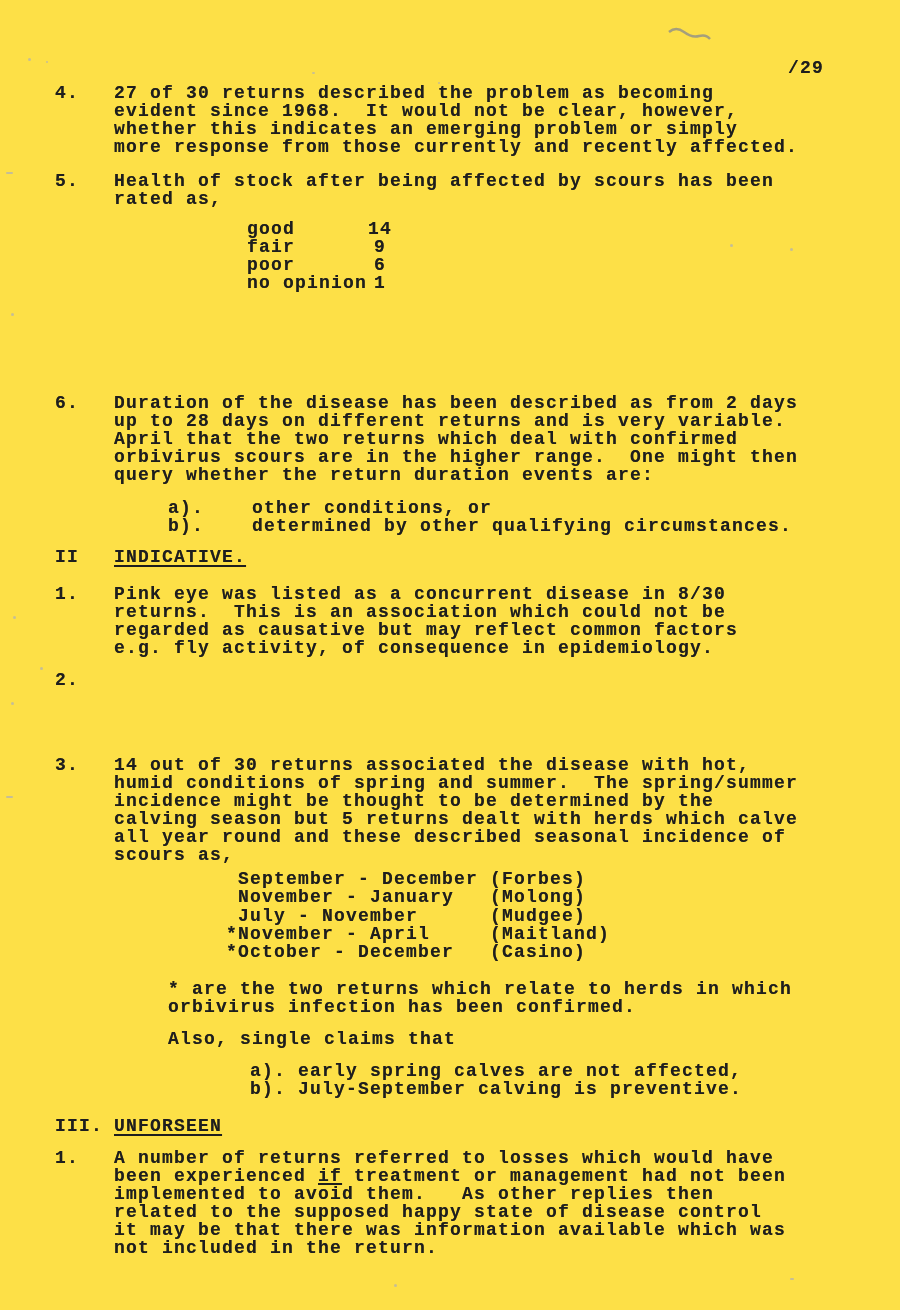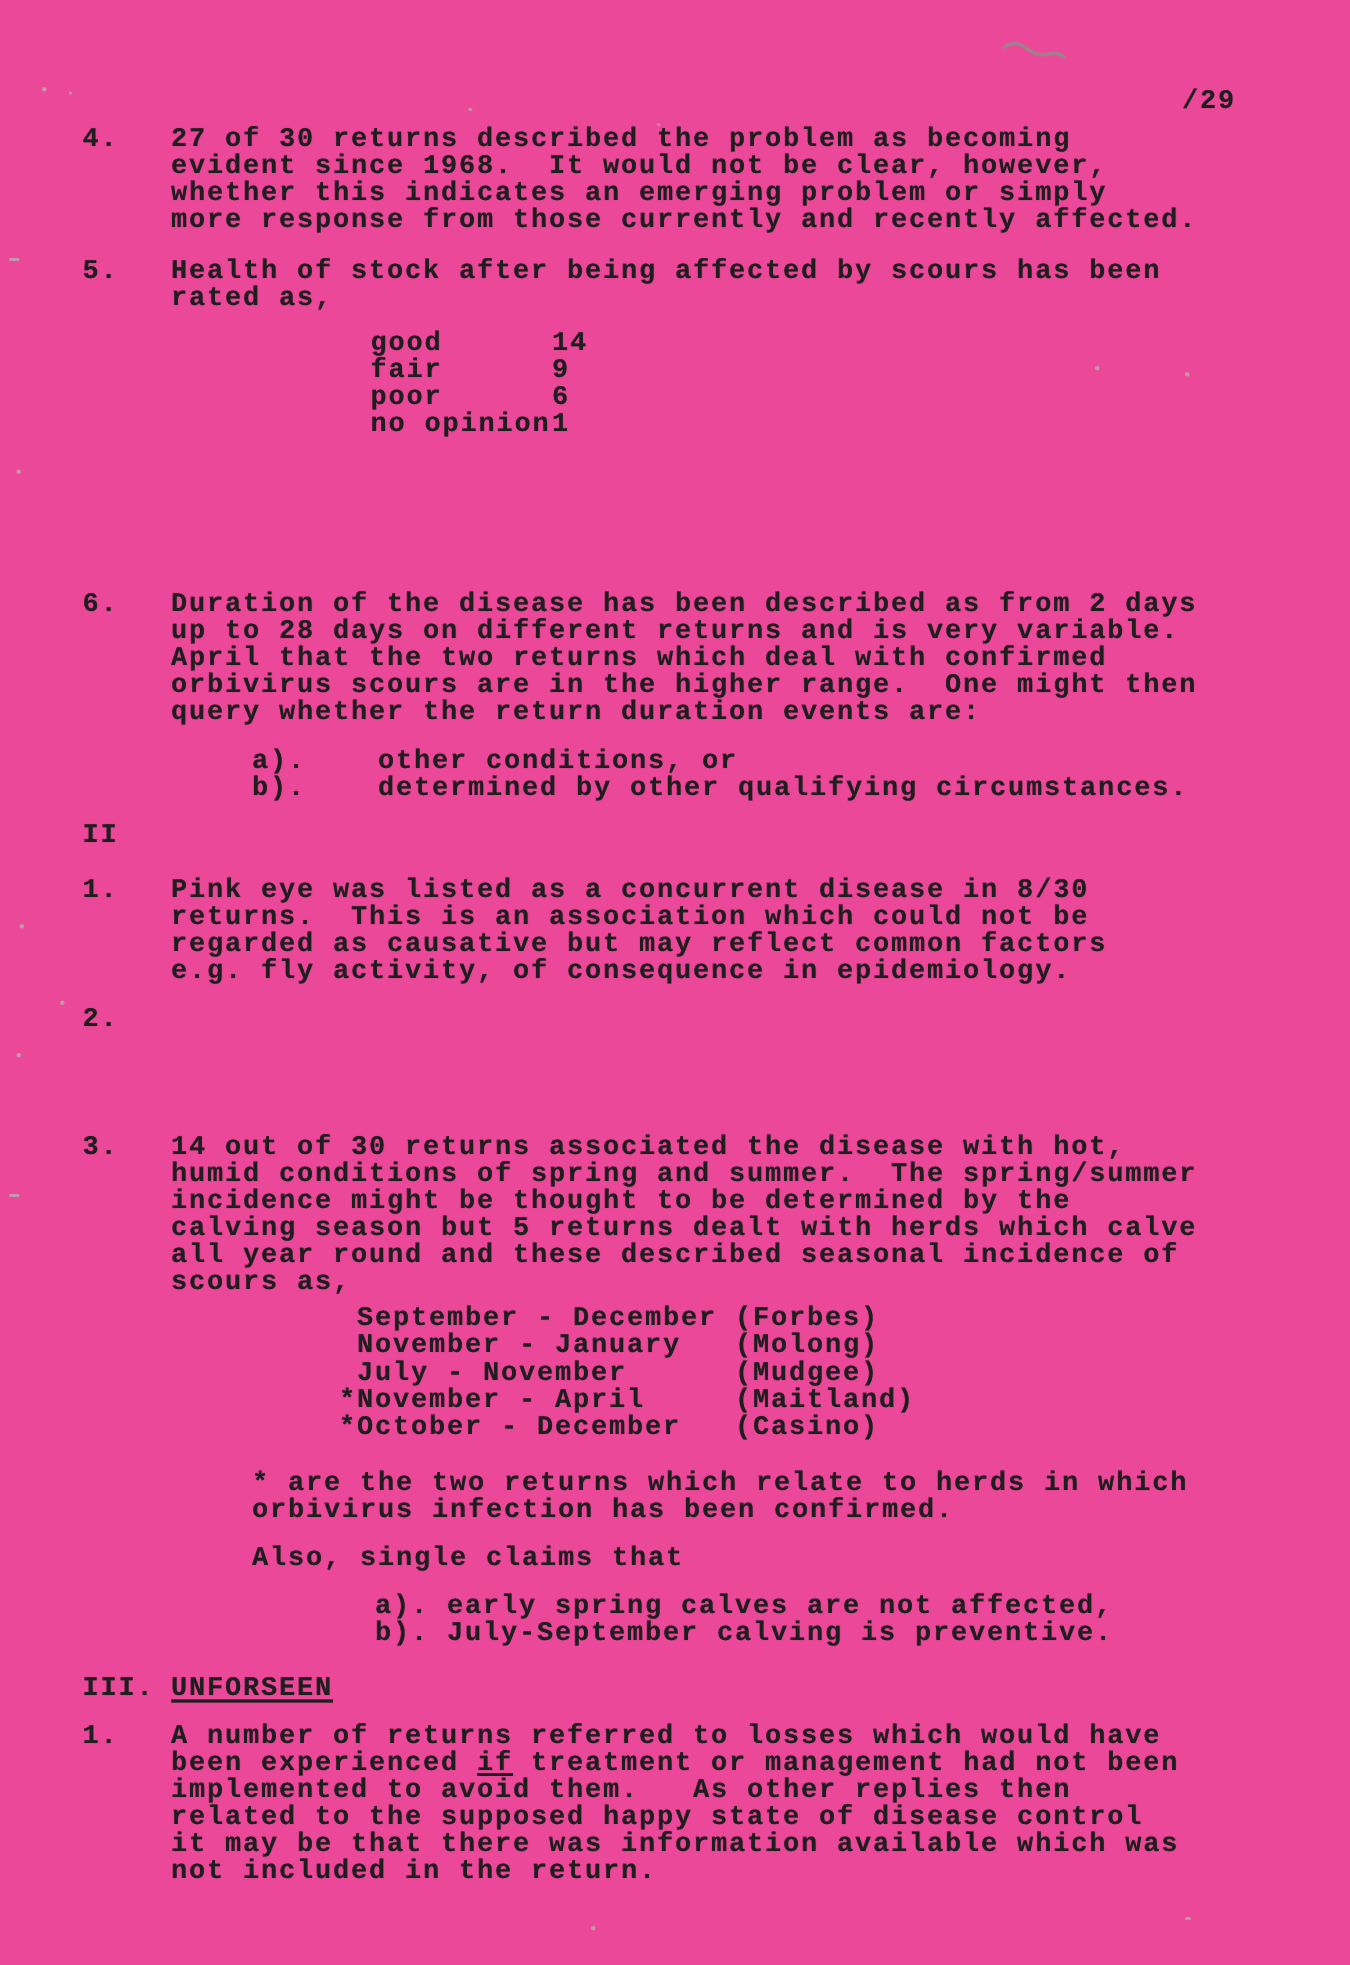--- a/index.html
+++ b/index.html
@@ -1,38 +1,38 @@
 <!DOCTYPE html>
 <html><head>
 <meta charset="utf-8">
 <style>
   html,body { margin:0; padding:0; background:#e8e8e6; }
   .page {
     position:relative;
     width:900px; height:1310px;
     margin:0 auto;
-    background:#ec4899;
+    background:#fde047;
     font-family:"Liberation Mono","DejaVu Sans Mono",monospace;
     font-weight:700;
     color:#1e1e1e;
     overflow:hidden;
     text-shadow:0 0 0.6px rgba(25,25,25,0.55);
   }
   .line { white-space:pre; font-size:18px; line-height:18px; letter-spacing:1.2px; }
   .block { position:absolute; }
   .para { position:absolute; left:55px; width:800px; }
   .para .num { position:absolute; left:0; top:0; }
   .para .body { margin-left:59px; }
   .page-num { position:absolute; top:59px; left:788px; }
   .heading-title { text-decoration:underline; text-decoration-thickness:2px; text-underline-offset:3px; }
   .u-if { text-decoration:underline; text-decoration-thickness:2px; text-underline-offset:2px; }
   
   .ratings { left:247px; top:220px; }
   .ratings .rlabel { display:inline-block; width:121px; }
-  .ratings .rvalue { display:inline-block; width:24px; text-align:left; }
+  .ratings .rvalue { display:inline-block; width:24px; text-align:center; }
   
   .seasons { left:226px; top:870px; }
   .seasons .line { line-height:18.3px; }
   .seasons .sprefix { display:inline-block; width:12px; }
   .seasons .smonths { display:inline-block; width:252px; }
   
   .speck { position:absolute; background:#b3b3b0; border-radius:50%; opacity:0.75; }
   .smudge { position:absolute; top:24px; left:666px; filter:blur(0.4px); }
 </style>
 </head>
@@ -83,20 +83,23 @@
     </div>
   </div>
 
   <div class="block" style="left:168px; top:499px">
     <div class="line">a).    other conditions, or</div>
     <div class="line">b).    determined by other qualifying circumstances.</div>
   </div>
 
   <div class="para" style="top:548px">
     <span class="num line">II</span>
+    <div class="body">
+      <div class="line"><span class="heading-title">INDICATIVE.</span></div>
+    </div>
   </div>
 
   <div class="para" style="top:585px">
     <span class="num line">1.</span>
     <div class="body">
       <div class="line">Pink eye was listed as a concurrent disease in 8/30</div>
       <div class="line">returns.  This is an association which could not be</div>
       <div class="line">regarded as causative but may reflect common factors</div>
       <div class="line">e.g. fly activity, of consequence in epidemiology.</div>
     </div>

